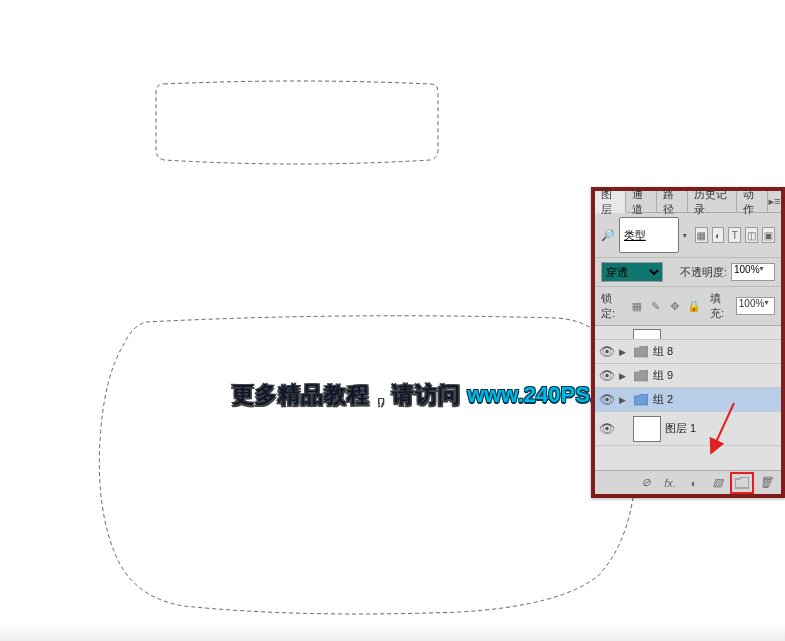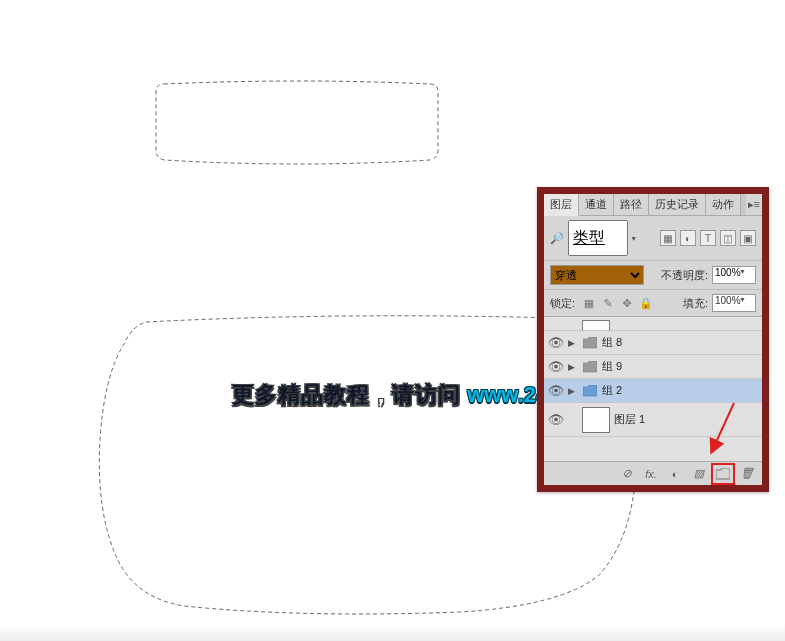--- a/index.html
+++ b/index.html
@@ -5,35 +5,35 @@
 * { box-sizing: border-box; margin: 0; padding: 0; }
 body { width: 785px; height: 641px; background: #fff; font-family: "Microsoft YaHei", Arial, sans-serif; font-size: 11px; position: relative; overflow: hidden; }
 
 .canvas { position: absolute; left: 0; top: 0; width: 785px; height: 641px; }
 
 .watermark { position: absolute; left: 232px; top: 380px; font-size: 22px; font-weight: bold; white-space: nowrap; z-index: 5; }
 .watermark .zh { color: #0f172a; text-shadow: -1.5px -1.5px 0 #444, 1.5px -1.5px 0 #444, -1.5px 1.5px 0 #444, 1.5px 1.5px 0 #444, 0 2px 0 #444; letter-spacing: 1px; }
 .watermark .comma { color: #fff; text-shadow: -1.5px -1.5px 0 #444, 1.5px -1.5px 0 #444, -1.5px 1.5px 0 #444, 1.5px 1.5px 0 #444; }
 .watermark .url { color: #00b8e6; text-shadow: -1px -1px 0 #003a4d, 1px -1px 0 #003a4d, -1px 1px 0 #003a4d, 1px 1px 0 #003a4d, 0 2px 0 #003a4d; font-family: Arial, sans-serif; }
 
-.panel { position: absolute; right: 16px; top: 187px; width: 232px; background: #d6d6d6; border: 7px solid #7f1d1d; box-shadow: 0 1px 3px rgba(0,0,0,0.3); z-index: 10; }
+.panel { position: absolute; right: 0; top: 187px; width: 194px; background: #d6d6d6; border: 4px solid #7f1d1d; box-shadow: 0 1px 3px rgba(0,0,0,0.3); z-index: 10; }
 
 .tabs { display: flex; background: #d6d6d6; border-bottom: 1px solid #aaa; height: 22px; }
 .tab { padding: 3px 6px; font-size: 11px; color: #333; border-right: 1px solid #aaa; cursor: pointer; display: flex; align-items: center; }
 .tab.active { background: #e8e8e8; border-bottom: 1px solid #e8e8e8; margin-bottom: -1px; }
 .tab-rest { flex: 1; background: #c8c8c8; }
 .expand-btn { width: 16px; display: flex; align-items: center; justify-content: center; color: #555; cursor: pointer; }
 
 .row { display: flex; align-items: center; padding: 4px 6px; gap: 4px; }
 .filter-row { border-bottom: 1px solid #bbb; }
-.filter-row input { width: 60px; height: 18px; font-size: 16px; padding: 16px 3px; text-decoration: underline; }
+.filter-row input { width: 60px; height: 18px; font-size: 11px; padding: 16px 3px; text-decoration: underline; }
 .type-icon { width: 16px; height: 16px; border: 1px solid #999; background: #eee; display: inline-flex; align-items: center; justify-content: center; color: #666; font-size: 10px; cursor: pointer; }
 
 .blend-row { border-bottom: 1px solid #bbb; }
-.blend-row select { flex: 1; height: 20px; font-size: 11px; background: #a16207; border: 1px solid #999; }
+.blend-row select { flex: 1; height: 20px; font-size: 11px; background: #0f766e; border: 1px solid #999; }
 .opacity-label { font-size: 11px; color: #333; margin-left: 13px; }
 .pct-box { width: 44px; height: 18px; border: 1px solid #999; background: #fff; display: inline-flex; align-items: flex-start; padding: 0 2px; }
 .pct-box span { flex: 1; font-size: 10px; }
 .pct-box .arrow { font-size: 8px; color: #555; }
 
 .lock-row { border-bottom: 1px solid #aaa; font-size: 11px; color: #333; }
 .lock-icons { display: flex; gap: 3px; margin-left: 2px; }
 .lock-icons span { width: 16px; height: 16px; display: inline-flex; align-items: center; justify-content: center; color: #777; font-size: 11px; }
 
 .layers { max-height: 160px; overflow: hidden; background: #e0e0e0; }

